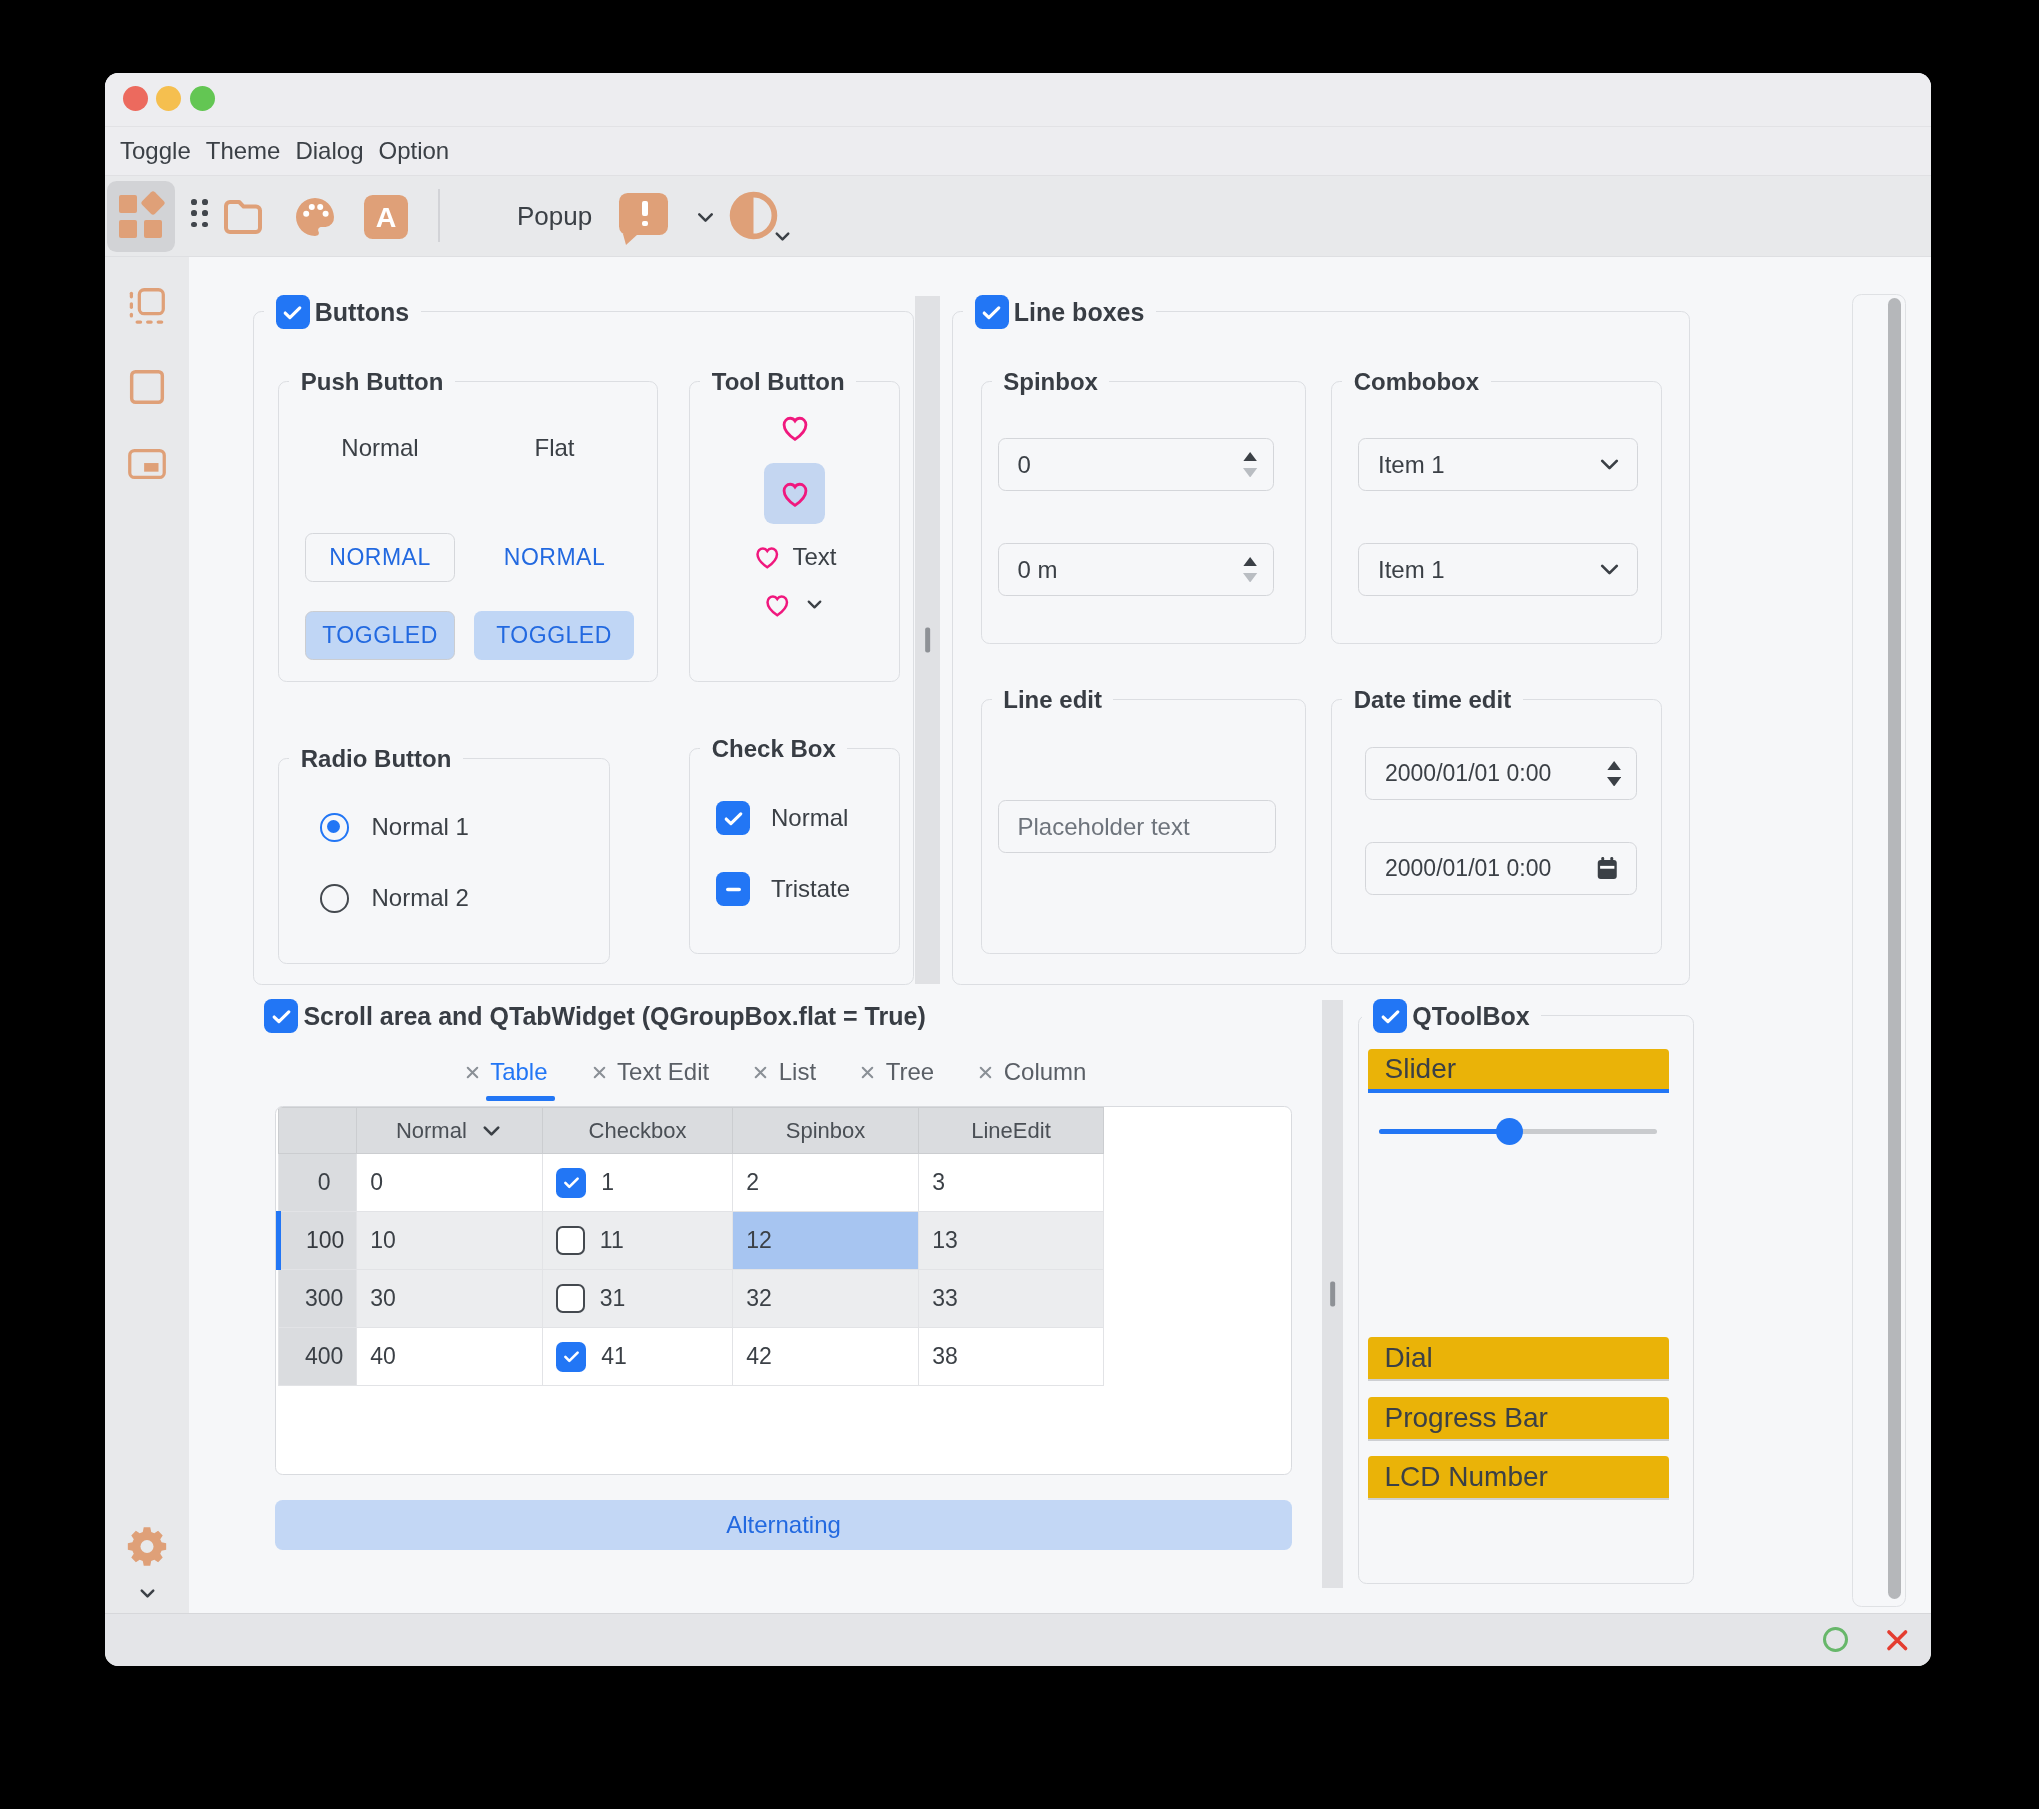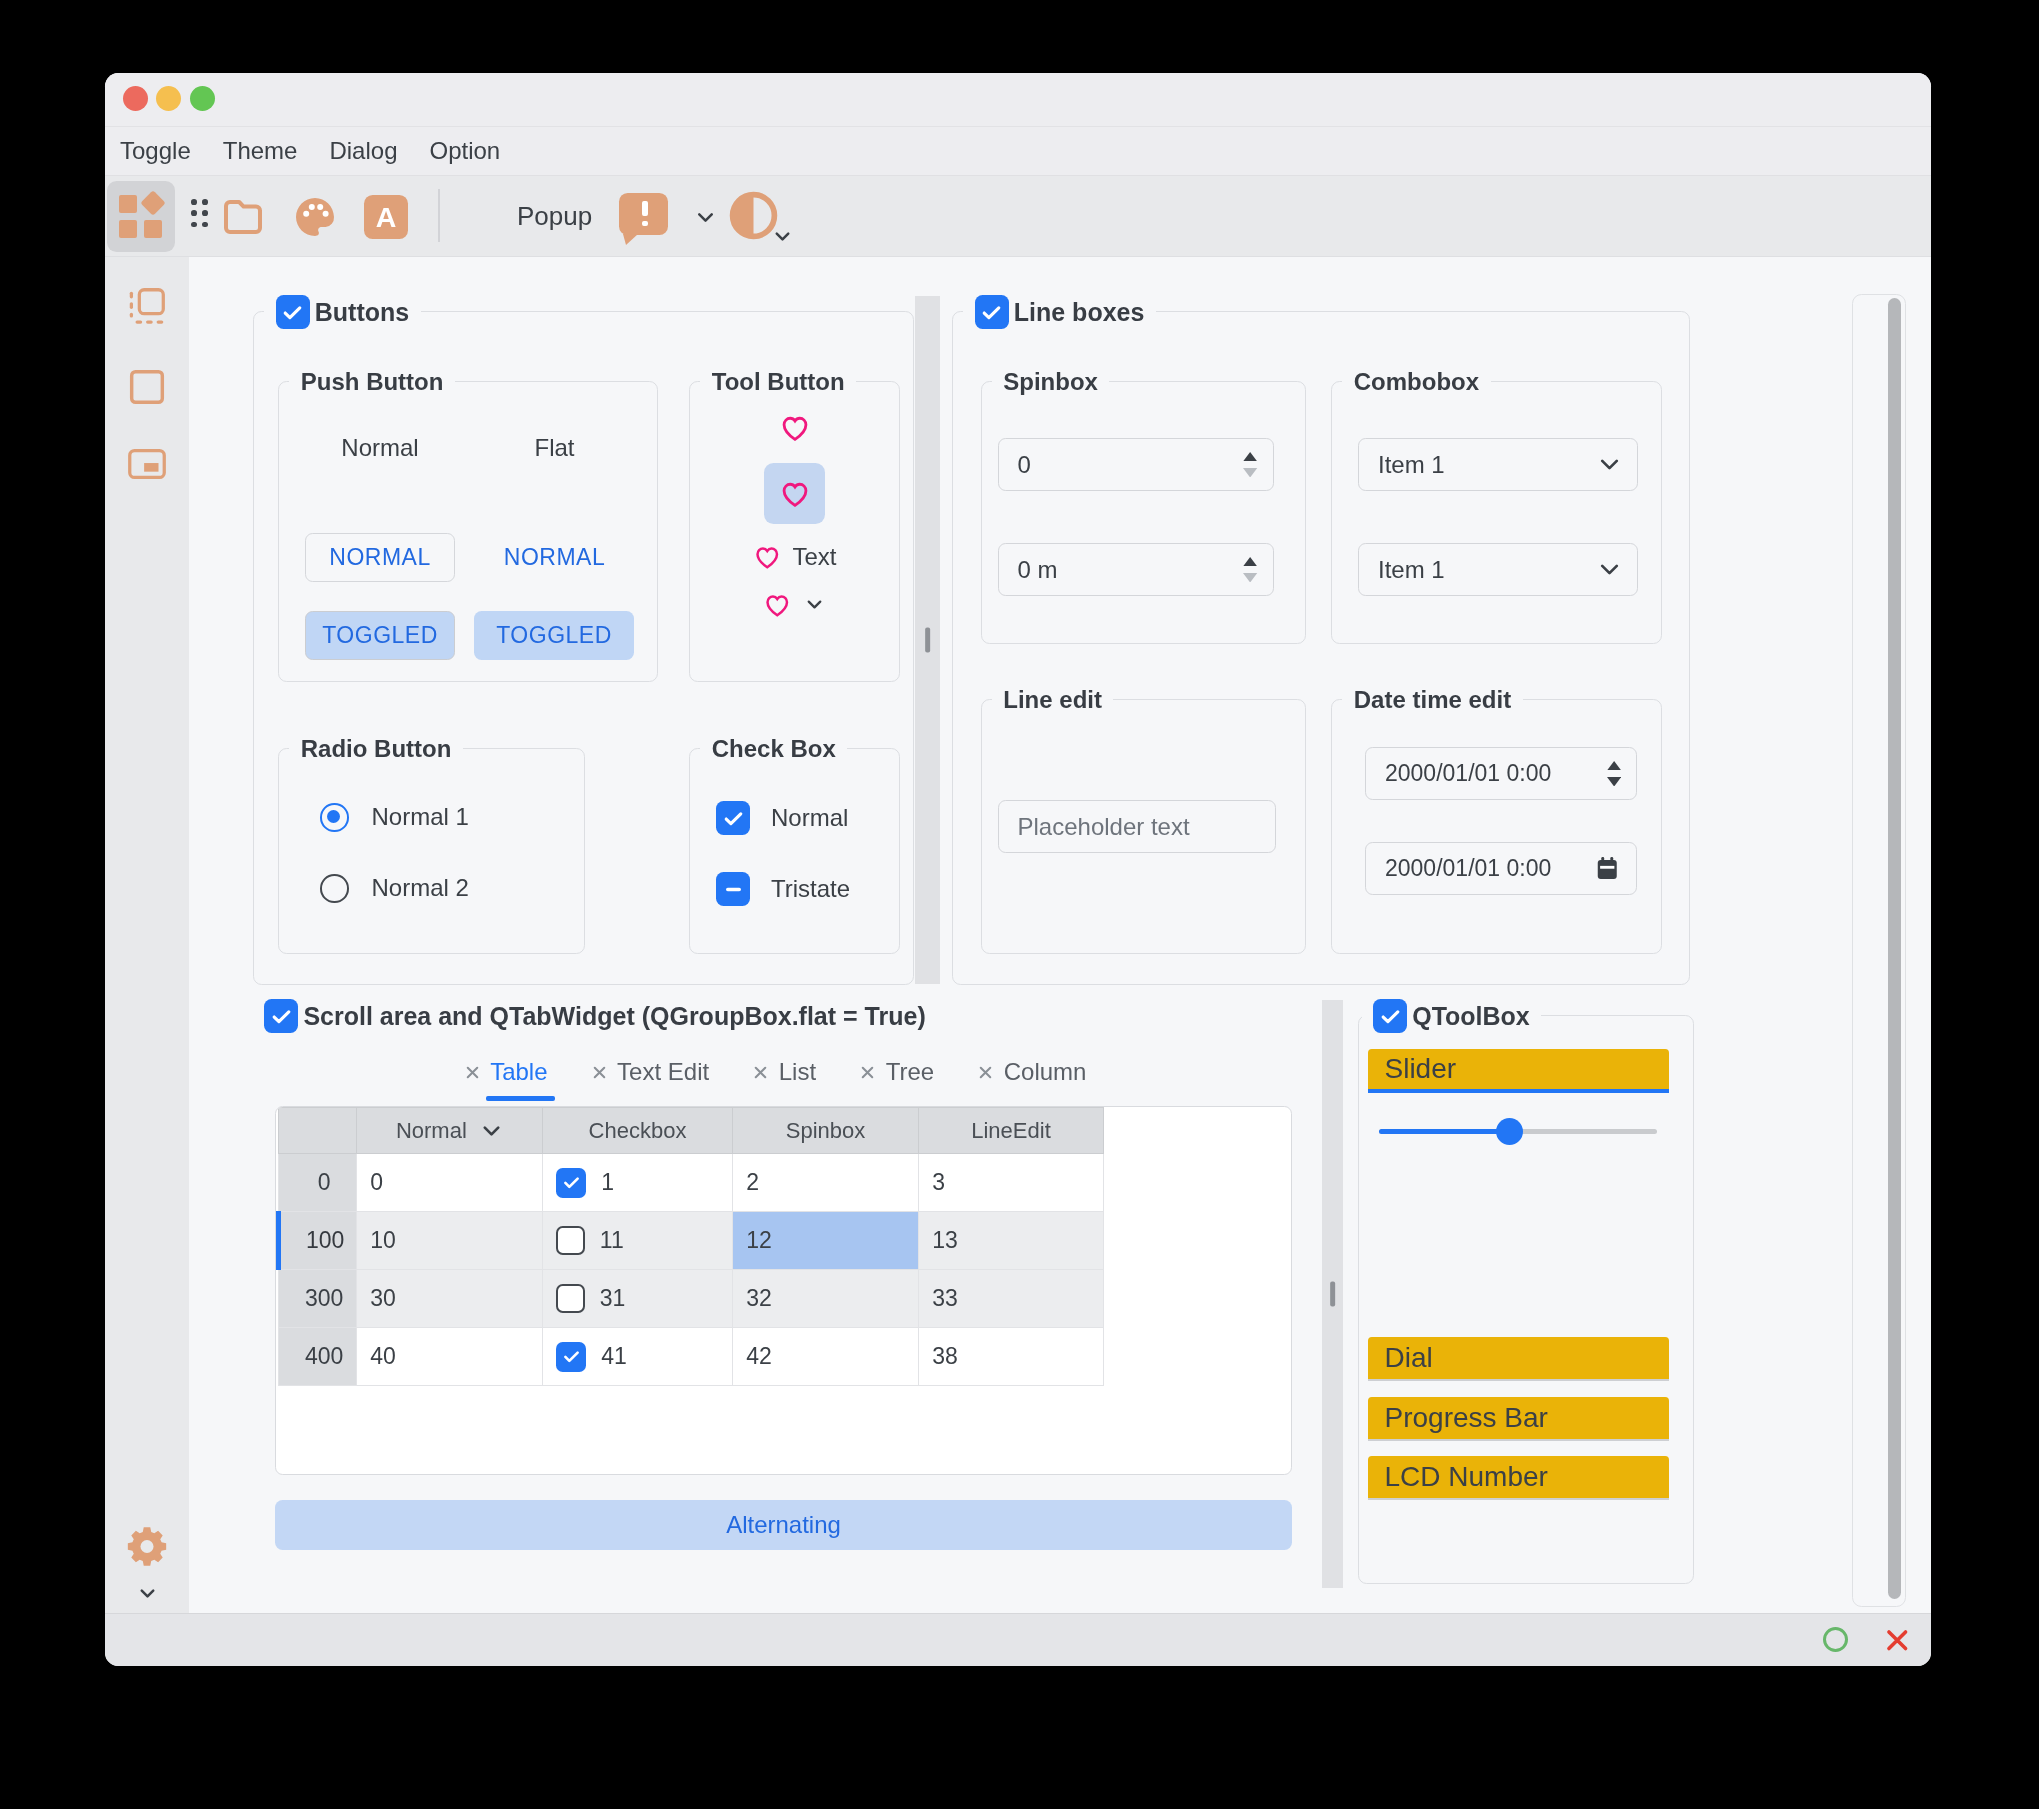--- a/index.html
+++ b/index.html
@@ -10,21 +10,21 @@
             box-shadow:0 19px 57px rgba(0,0,0,.55); display:flex; flex-direction:column; }
 
   
   .titlebar { height:53px; background:#EDEDF0; position:relative; flex:none; }
   .tl { position:absolute; top:13.3px; width:25px; height:25px; border-radius:50%; }
   .tl.red { left:18px; background:#EC6A5E; }
   .tl.yellow { left:51px; background:#F5BF4F; }
   .tl.green { left:85px; background:#63C653; }
 
   .menubar { height:50px; background:#EDEDF0; border-top:1px solid #E2E2E5; border-bottom:1px solid #E0E0E3;
-             display:flex; align-items:center; padding-left:15px; gap:32px; flex:none; }
+             display:flex; align-items:center; padding-left:15px; gap:15px; flex:none; }
   .menu-item { font-size:24px; color:#3B4046; }
 
   .toolbar { height:81px; background:#E8E9EB; border-bottom:1px solid #DEDFE2; position:relative; flex:none; }
   .tb-active-btn { position:absolute; left:1.9px; top:4.8px; width:68px; height:71px; background:#D2D3D6; border-radius:9.5px;
                    display:flex; align-items:center; justify-content:center; }
   .wi { position:relative; width:44px; height:44px; }
   .wi i { position:absolute; background:#DFA078; border-radius:1.9px; width:18px; height:18px; }
   .wi .a { left:0; top:1px; } .wi .b { left:25px; top:0; transform:rotate(45deg); border-radius:2.9px; }
   .wi .c { left:0; top:26px; } .wi .d { left:25px; top:26px; }
   .dots { position:absolute; left:86px; top:23px; display:grid; grid-template-columns:5.7px 5.7px; grid-auto-rows:5.7px; gap:5.7px; }
@@ -291,21 +291,21 @@
               <svg class="heart" style="width:28.5px;height:28.5px;" viewBox="0 0 24 24">
                     <path d="M12 20.5C7.2 17.2 3.8 13.4 3.8 9.5c0-2.7 2.1-4.8 4.6-4.8 1.5 0 2.8.8 3.6 2 .8-1.2 2.1-2 3.6-2 2.5 0 4.6 2.1 4.6 4.8 0 3.9-3.4 7.7-8.2 11z" fill="none" stroke="#F0187E" stroke-width="2.1"></path>
                   </svg>
               <svg width="23" height="23" viewBox="0 0 24 24">
                     <path d="M6 9l6 6 6-6" fill="none" stroke="#3B4046" stroke-width="2.4" stroke-linecap="round" stroke-linejoin="round"></path>
                   </svg>
             </span>
           </div>
         </div>
 
-        <div class="sgb" style="left:25px; top:439px; width:307px; height:221px;">
+        <div class="sgb" style="left:25px; top:449px; width:332px; height:221px;">
           <div class="sgb-frame"></div>
           <div class="sgb-head">Radio Button</div>
           <div style="position:absolute; left:42px; top:70px; display:flex; align-items:center; gap:23px;">
             <span class="radio sel"></span>
             <span class="lbl">Normal 1</span>
           </div>
           <div style="position:absolute; left:42px; top:141px; display:flex; align-items:center; gap:23px;">
             <span class="radio"></span>
             <span class="lbl">Normal 2</span>
           </div>

